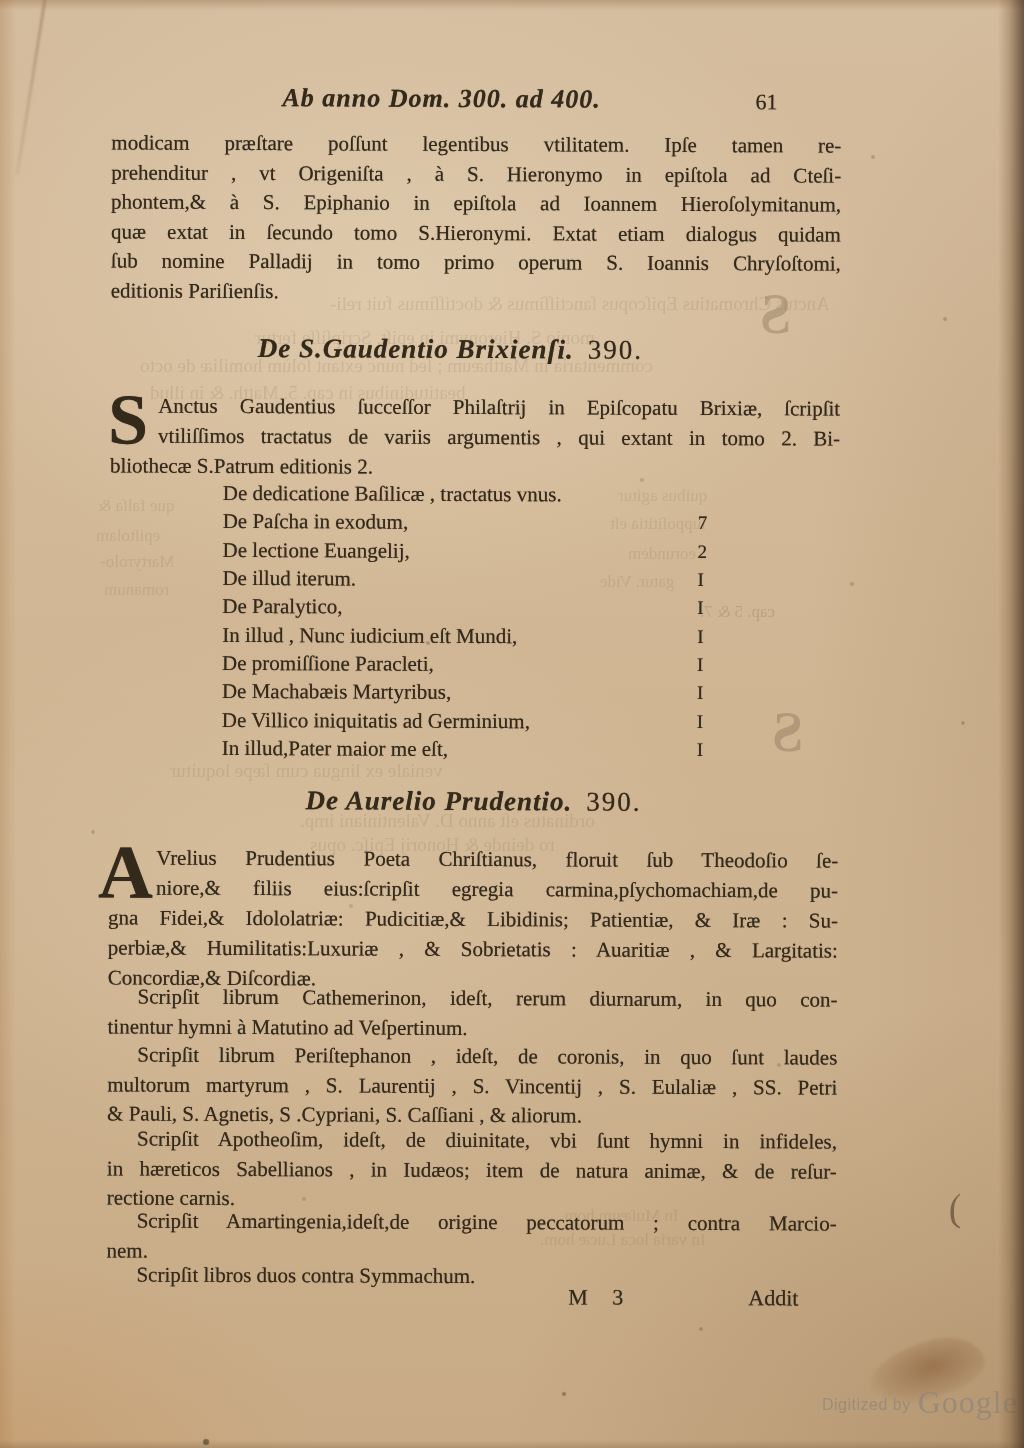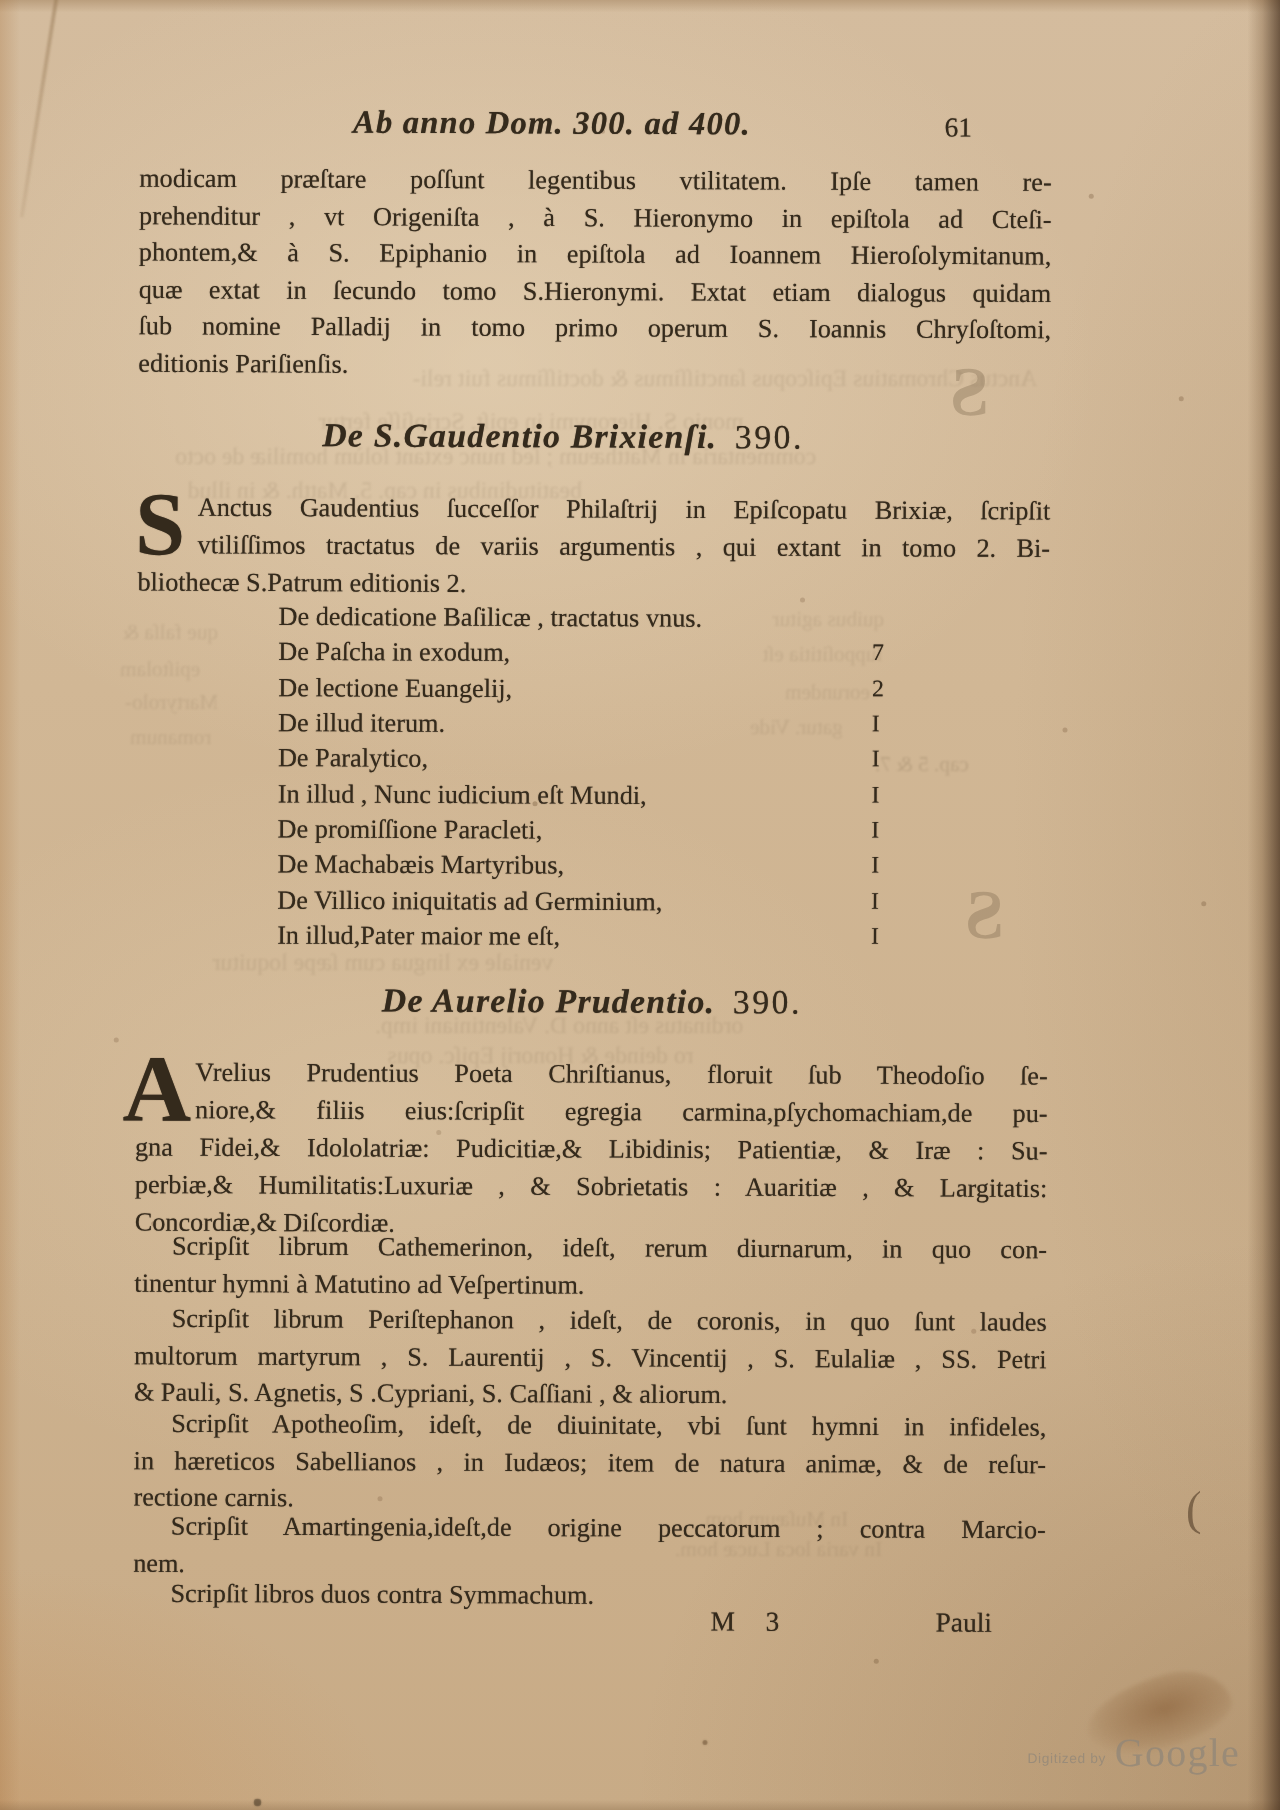--- a/index.html
+++ b/index.html
@@ -109,21 +109,21 @@
   .sp3{top:1126px;}
   .sp4{top:1208px;}
   .sp5{top:1262px;}
   .footer-line{position:absolute;top:1284px;left:0;width:730px;height:30px;}
   .sig-mark{position:absolute;left:462px;font-size:22px;}
   .sig-num{position:absolute;left:506px;font-size:22px;}
   .catchword{position:absolute;left:642px;font-size:22px;}
   
   .watermark{position:absolute;left:822px;top:1384px;color:#8f8679;opacity:.72;
     white-space:nowrap;font-family:"Liberation Sans","DejaVu Sans",sans-serif;}
-  .wm-prefix{font-size:11px;letter-spacing:.5px;vertical-align:3px;}
+  .wm-prefix{font-size:16px;letter-spacing:.5px;vertical-align:3px;}
   .wm-brand{font-size:32px;font-family:Liberation Serif, serif;
     letter-spacing:1px;padding-left:7px;text-align:right;}
 </style>
 </head>
 <body>
 
 <div class="scan">
 
   <div class="edge-top"></div>
   <div class="edge-left"></div>
@@ -261,21 +261,21 @@
         <div class="tline">Scripſit Amartingenia,ideſt,de origine peccatorum ; contra Marcio-</div>
         <div class="tline">nem.</div>
       </div>
     <div class="para scripsit sp5 endpara">
         <div class="tline">Scripſit libros duos contra Symmachum.</div>
       </div>
 
     <div class="footer-line">
       <span class="sig-mark">M</span>
       <span class="sig-num">3</span>
-      <span class="catchword">Pauli</span>
+      <span class="catchword">Addit</span>
     </div>
 
   </div>
 
   <div class="watermark">
     <span class="wm-prefix">Digitized by</span><span class="wm-brand">Google</span>
   </div>
 
   <div class="pen-mark">(</div>
 

